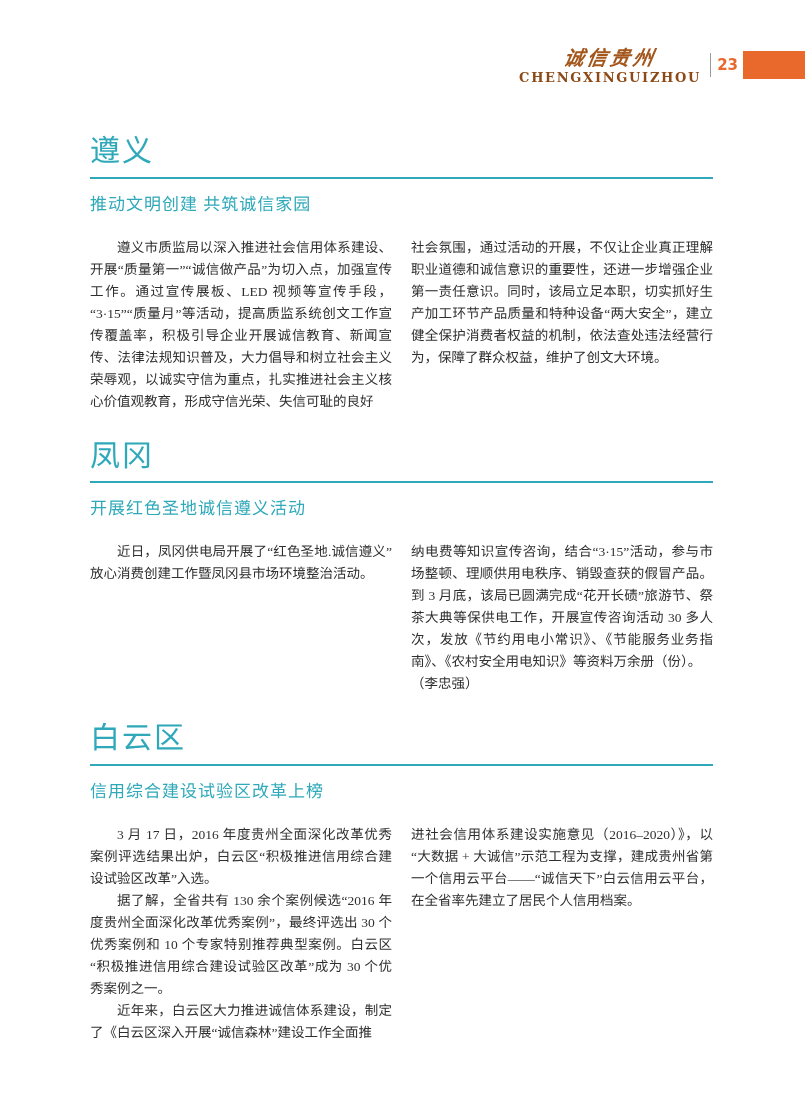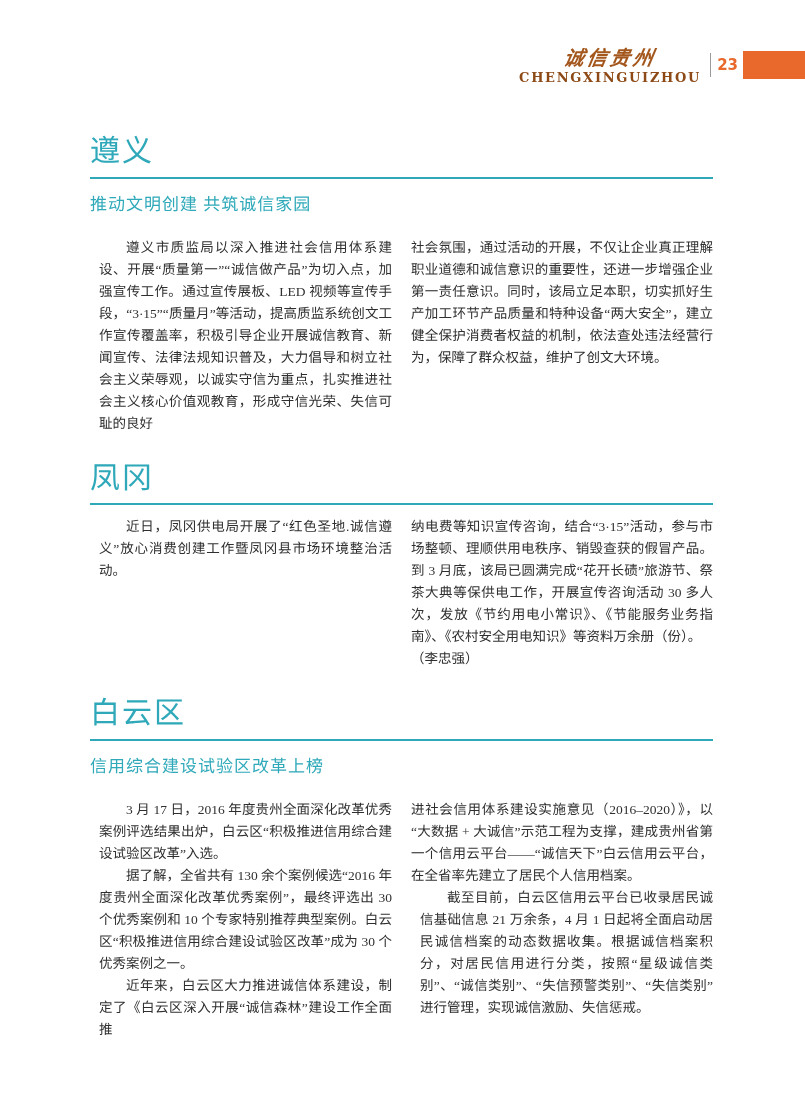--- a/index.html
+++ b/index.html
@@ -43,21 +43,21 @@
   .section-subtitle{
     font-family:Liberation Serif, serif;font-weight:400;
     font-size:17px;color:var(--teal);letter-spacing:1px;margin-bottom:22px;
   }
   .cols{display:flex;gap:19px;}
   .col{flex:1 1 0;min-width:0;}
   p.body{
     font-size:13.5px;line-height:22px;text-align:justify;
     font-family:"Liberation Serif","DejaVu Serif",serif;color:var(--text-color);
   }
-  p.indent{text-indent:2em;margin-left:9px;}
+  p.indent{text-indent:2em;}
   p.byline{font-size:13.5px;line-height:22px;padding-right:6px;}
 </style>
 </head>
 <body>
 
 <div class="page">
 
   <div class="header">
     <div class="logo">
       <span class="logo-calligraphy">诚信贵州</span>
@@ -80,20 +80,21 @@
         </div>
         <div class="col">
           <p class="body">社会氛围，通过活动的开展，不仅让企业真正理解职业道德和诚信意识的重要性，还进一步增强企业第一责任意识。同时，该局立足本职，切实抓好生产加工环节产品质量和特种设备“两大安全”，建立健全保护消费者权益的机制，依法查处违法经营行为，保障了群众权益，维护了创文大环境。</p>
         </div>
       </div>
     </div>
 
     <div class="section">
       <div class="section-title">凤冈</div>
       <div class="section-rule"></div>
+      <div class="section-subtitle">开展红色圣地诚信遵义活动</div>
       <div class="cols">
         <div class="col">
           <p class="body indent">近日，凤冈供电局开展了“红色圣地.诚信遵义”放心消费创建工作暨凤冈县市场环境整治活动。</p>
         </div>
         <div class="col">
           <p class="body">纳电费等知识宣传咨询，结合“3·15”活动，参与市场整顿、理顺供用电秩序、销毁查获的假冒产品。到 3 月底，该局已圆满完成“花开长碛”旅游节、祭茶大典等保供电工作，开展宣传咨询活动 30 多人次，发放《节约用电小常识》、《节能服务业务指南》、《农村安全用电知识》等资料万余册（份）。</p>
           <p class="byline">（李忠强）</p>
         </div>
       </div>
     </div>
@@ -103,19 +104,18 @@
       <div class="section-rule"></div>
       <div class="section-subtitle">信用综合建设试验区改革上榜</div>
       <div class="cols">
         <div class="col">
           <p class="body indent">3 月 17 日，2016 年度贵州全面深化改革优秀案例评选结果出炉，白云区“积极推进信用综合建设试验区改革”入选。</p>
           <p class="body indent">据了解，全省共有 130 余个案例候选“2016 年度贵州全面深化改革优秀案例”，最终评选出 30 个优秀案例和 10 个专家特别推荐典型案例。白云区“积极推进信用综合建设试验区改革”成为 30 个优秀案例之一。</p>
           <p class="body indent">近年来，白云区大力推进诚信体系建设，制定了《白云区深入开展“诚信森林”建设工作全面推</p>
         </div>
         <div class="col">
           <p class="body">进社会信用体系建设实施意见（2016–2020）》，以“大数据 + 大诚信”示范工程为支撑，建成贵州省第一个信用云平台——“诚信天下”白云信用云平台，在全省率先建立了居民个人信用档案。</p>
-          <p class="body indent">截至目前，白云区信用云平台已收录居民诚信基础信息 21 万余条，4 月 1 日起将全面启动居民诚信档案的动态数据收集。根据诚信档案积分，对居民信用进行分类，按照“星级诚信类别”、“诚信类别”、“失信预警类别”、“失信类别”进行管理，实现诚信激励、失信惩戒。</p>
         </div>
       </div>
     </div>
 
   </div>
 </div>
 
 </body></html>

